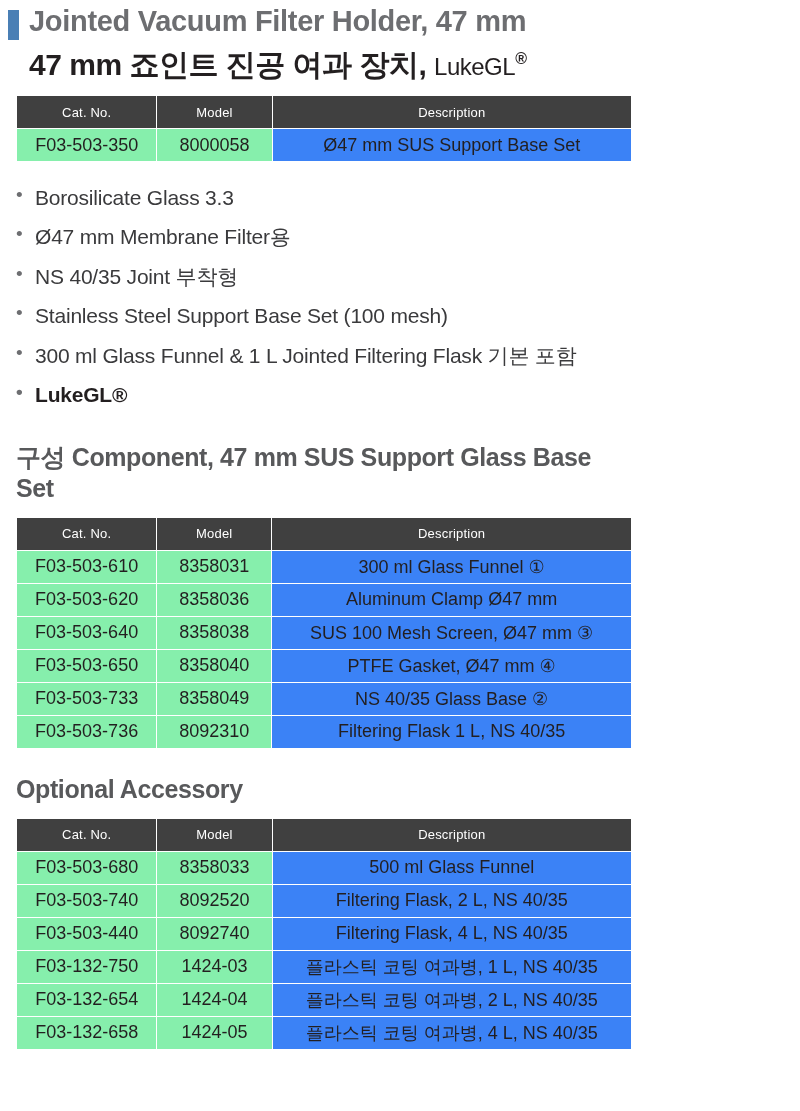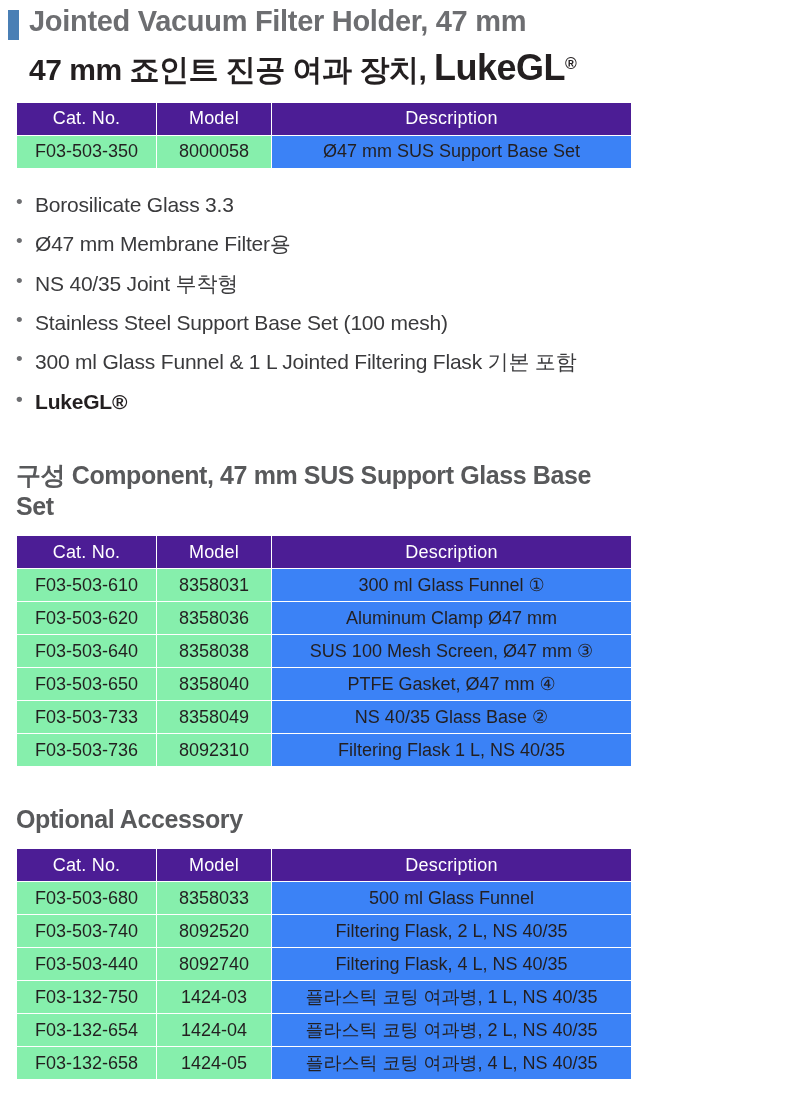--- a/index.html
+++ b/index.html
@@ -43,22 +43,22 @@
   }
   .title-kr {
     margin: 8px 0 0 21px;
     font-size: 30px;
     font-weight: bold;
     color: #231f20;
     letter-spacing: -0.5px;
     line-height: 1.1;
   }
   .title-kr .brand {
-    font-weight: bold;
-    font-size: 36px;
+    font-weight: normal;
+    font-size: 24px;
   }
   .sup {
     font-size: 16px;
     vertical-align: super;
   }
 
   
   table.spec {
     border-collapse: collapse;
     table-layout: fixed;
@@ -67,24 +67,24 @@
   table.spec td, table.spec th {
     border: 1px solid #ffffff;
     height: 33px;
     font-size: 18px;
     text-align: center;
     vertical-align: middle;
     padding: 0 4px;
     box-sizing: border-box;
   }
   table.spec thead th {
-    background: #4c1d95;
+    background: #404040;
     color: #ffffff;
     font-weight: normal;
-    font-size: 18px;
+    font-size: 13px;
     letter-spacing: 0.2px;
   }
   table.spec tbody td {
     background: #86efac;
     color: #231f20;
   }
   table.spec tbody td.desc {
     background: #3b82f6;
   }
   .t1 { width: 148px; }
@@ -115,21 +115,21 @@
     color: #6d6e71;
     font-size: 19px;
   }
   ul.bullets li.brandline {
     font-weight: bold;
     color: #231f20;
   }
 
   
   h2.section {
-    margin: 38px 0 0 8px;
+    margin: 26px 0 0 8px;
     font-size: 25px;
     font-weight: bold;
     color: #58595b;
     letter-spacing: -0.4px;
   }
   h2.section.dark { color: #58595b; }
 </style>
 </head>
 <body>
 

